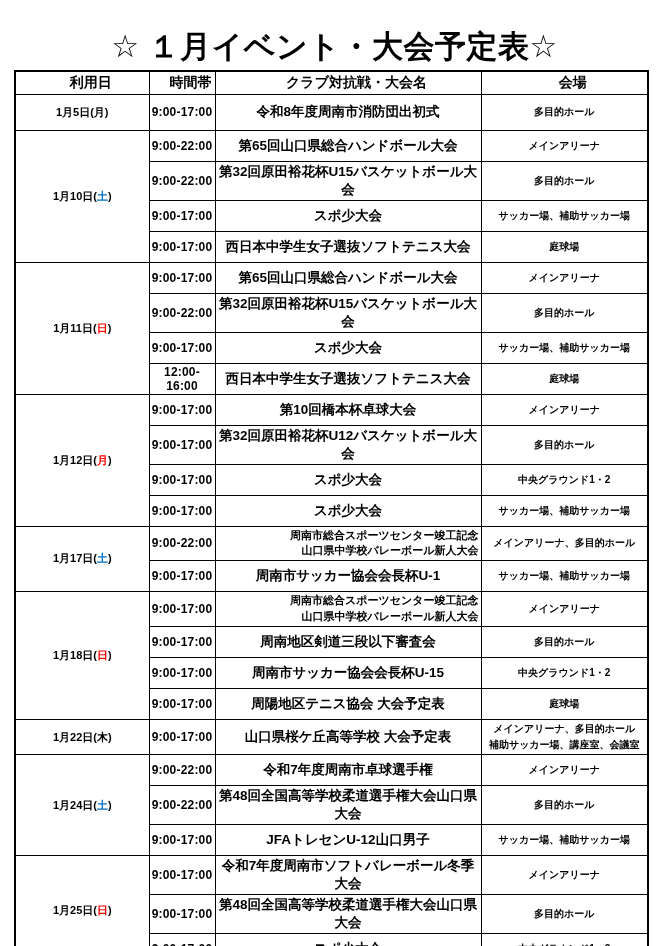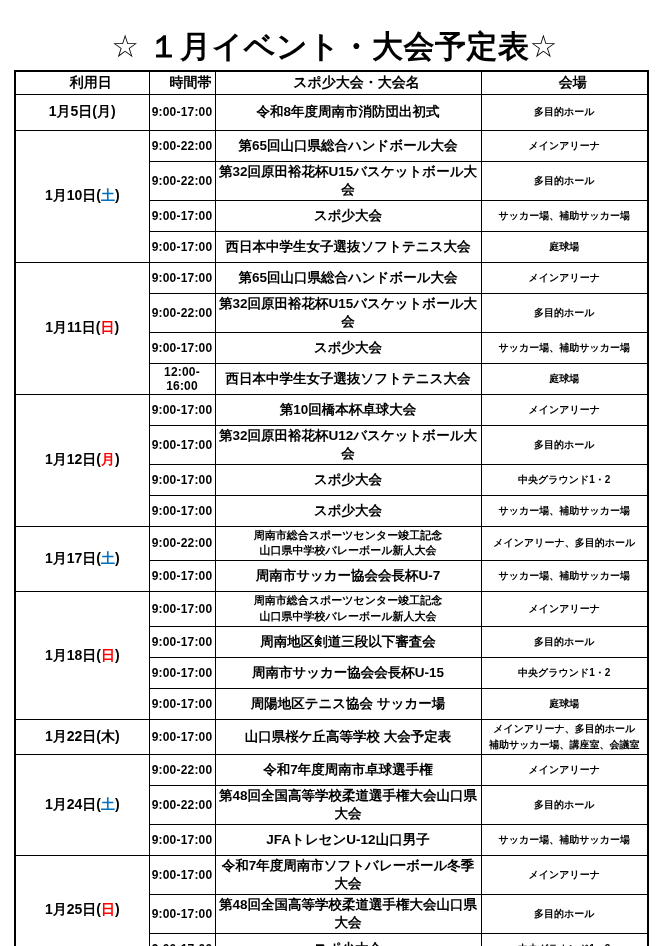--- a/index.html
+++ b/index.html
@@ -25,45 +25,45 @@
   .schedule th, .schedule td {
     border: 1px solid #000;
     text-align: center; vertical-align: middle;
     padding: 1px 2px; overflow: hidden;
     font-weight: bold;
   }
   .schedule thead tr { height: 23px; }
   .schedule tbody tr { height: 31px; }
   .schedule tbody tr.first-row { height: 36px; }
   .schedule th { font-size: 14px; padding-left: 19px; }
-  .date-cell  { font-size: 14px; }
+  .date-cell  { font-size: 11px; }
   .time-cell  { font-size: 12px; letter-spacing: 0.2px; }
   .event-cell { font-size: 13.5px; margin-left: 44px; }
-  .event-cell.multiline { font-size: 11px; line-height: 1.45; }
+  .event-cell.multiline { font-size: 11px; line-height: 1.45; text-align: right; }
   .venue-cell { font-size: 10px; }
   .venue-cell.multiline { line-height: 1.6; }
 </style>
 </head>
 <body>
 
 <div class="page">
   <h1 class="title">☆ １月イベント・大会予定表☆</h1>
 
   <table class="schedule">
     <colgroup>
       <col style="width:134px">
       <col style="width:66px">
       <col style="width:266px">
       <col style="width:167px">
     </colgroup>
     <thead>
       <tr>
         <th>利用日</th>
         <th>時間帯</th>
-        <th>スポ少大会・大会名</th>
+        <th>クラブ対抗戦・大会名</th>
         <th>会場</th>
       </tr>
     </thead>
     <tbody id="schedule-body">
         <tr class="first-row">
           <td class="date-cell" rowspan="1"><span>1月5日(</span><span style="color: rgb(0, 0, 0);">月</span><span>)</span></td>
           <td class="time-cell">9:00-17:00</td>
           <td class="event-cell">
             <div>令和8年度周南市消防団出初式</div>
           </td>
@@ -189,21 +189,21 @@
             <div>周南市総合スポーツセンター竣工記念</div>
             <div>山口県中学校バレーボール新人大会</div>
           </td>
           <td class="venue-cell">
             <div>メインアリーナ、多目的ホール</div>
           </td>
         </tr>
         <tr>
           <td class="time-cell">9:00-17:00</td>
           <td class="event-cell">
-            <div>周南市サッカー協会会長杯U-7</div>
+            <div>周南市サッカー協会会長杯U-1</div>
           </td>
           <td class="venue-cell">
             <div>サッカー場、補助サッカー場</div>
           </td>
         </tr>
         <tr>
           <td class="date-cell" rowspan="4"><span>1月18日(</span><span style="color: rgb(255, 0, 0);">日</span><span>)</span></td>
           <td class="time-cell">9:00-17:00</td>
           <td class="event-cell multiline">
             <div>周南市総合スポーツセンター竣工記念</div>
@@ -227,21 +227,21 @@
           <td class="event-cell">
             <div>周南市サッカー協会会長杯U-15</div>
           </td>
           <td class="venue-cell">
             <div>中央グラウンド1・2</div>
           </td>
         </tr>
         <tr>
           <td class="time-cell">9:00-17:00</td>
           <td class="event-cell">
-            <div>周陽地区テニス協会 サッカー場</div>
+            <div>周陽地区テニス協会 大会予定表</div>
           </td>
           <td class="venue-cell">
             <div>庭球場</div>
           </td>
         </tr>
         <tr>
           <td class="date-cell" rowspan="1"><span>1月22日(</span><span style="color: rgb(0, 0, 0);">木</span><span>)</span></td>
           <td class="time-cell">9:00-17:00</td>
           <td class="event-cell">
             <div>山口県桜ケ丘高等学校 大会予定表</div>

